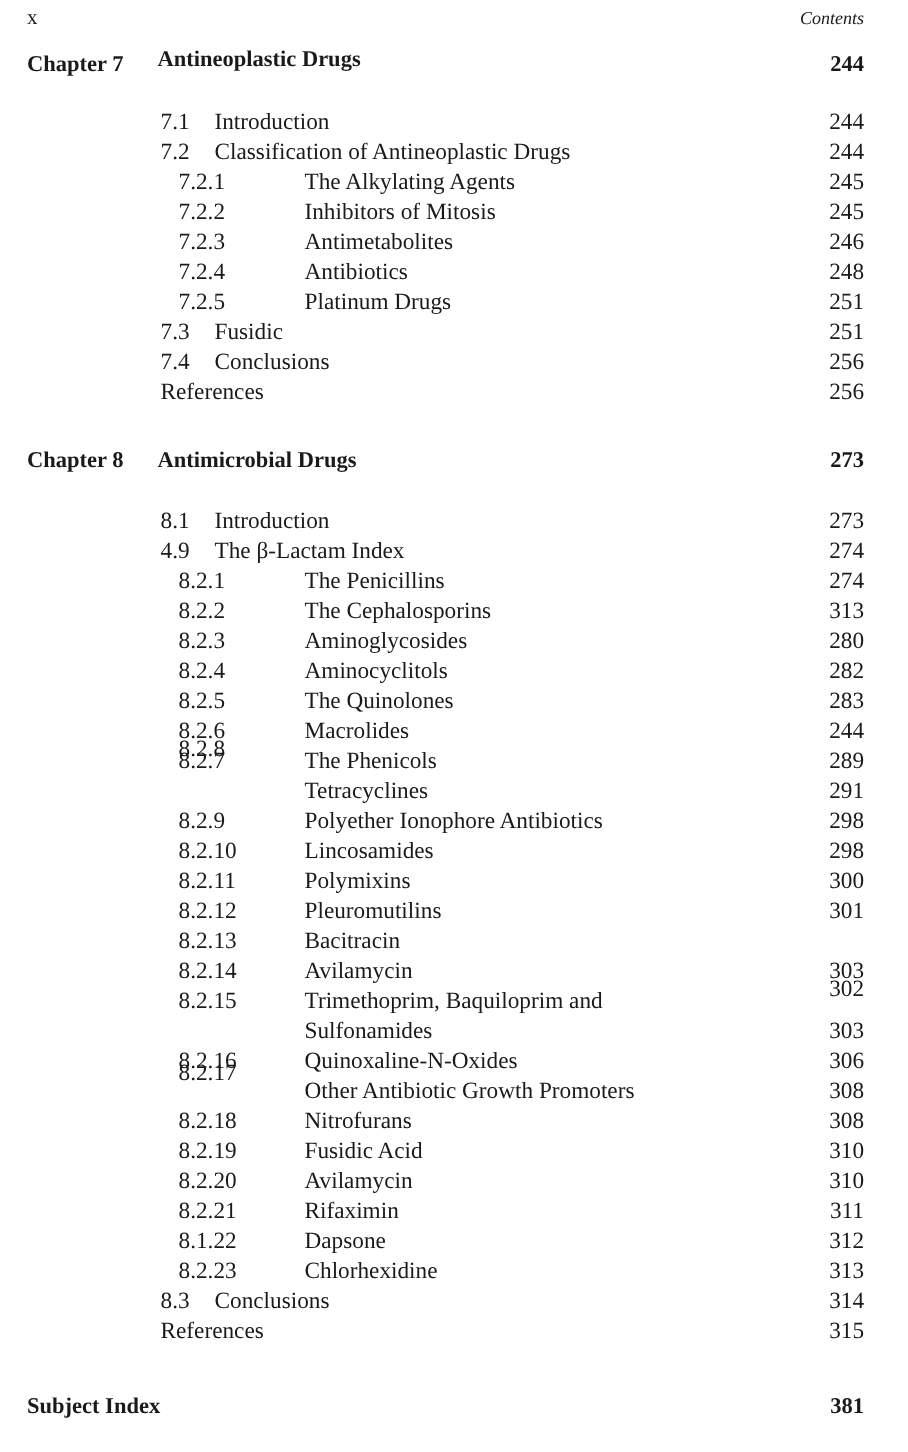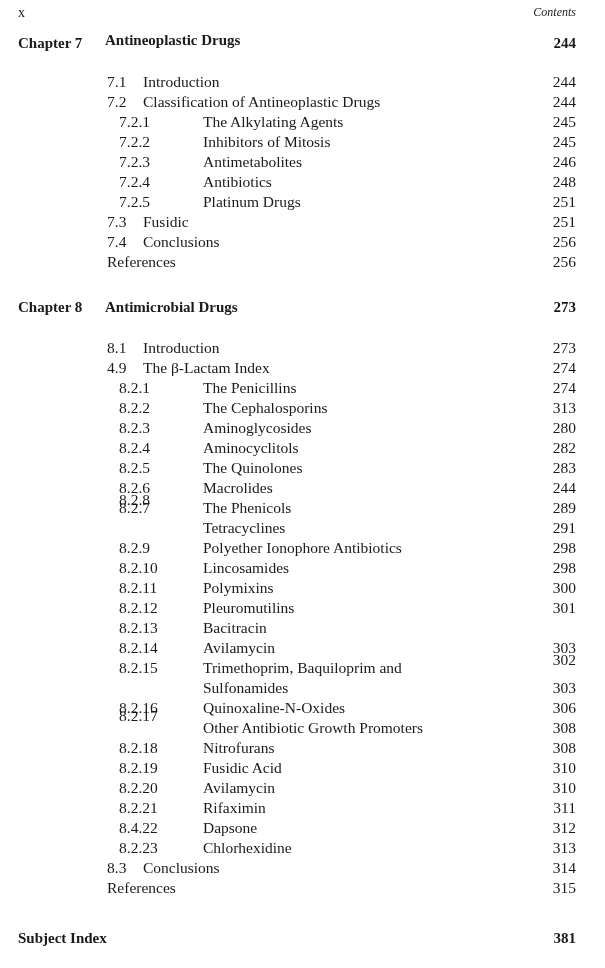--- a/index.html
+++ b/index.html
@@ -205,21 +205,21 @@
     <span class="abs row subnum" style="top:779px">8.2.20</span>
     <span class="abs row subtitle" style="top:779px">Avilamycin</span>
     <span class="abs row pg" style="top:779px">310</span>
   </div>
   <div>
     <span class="abs row subnum" style="top:799px">8.2.21</span>
     <span class="abs row subtitle" style="top:799px">Rifaximin</span>
     <span class="abs row pg" style="top:799px">311</span>
   </div>
   <div>
-    <span class="abs row subnum" style="top:819px">8.4.22</span>
+    <span class="abs row subnum" style="top:819px">8.1.22</span>
     <span class="abs row subtitle" style="top:819px">Dapsone</span>
     <span class="abs row pg" style="top:819px">312</span>
   </div>
   <div>
     <span class="abs row subnum" style="top:839px">8.2.23</span>
     <span class="abs row subtitle" style="top:839px">Chlorhexidine</span>
     <span class="abs row pg" style="top:839px">313</span>
   </div>
   <div>
     <span class="abs row secnum" style="top:859px">8.3</span>

